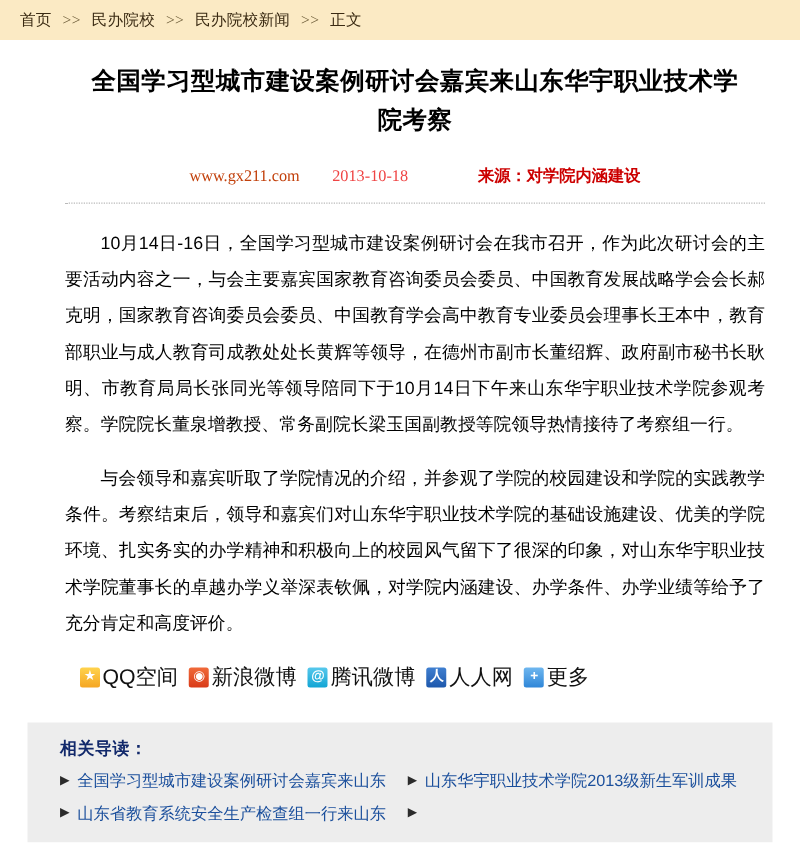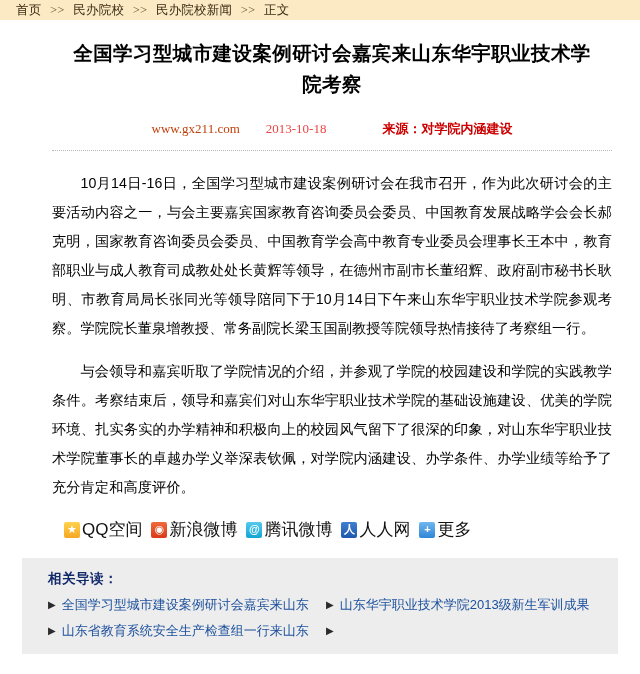--- a/index.html
+++ b/index.html
@@ -11,21 +11,21 @@
     height: 674px;
     background: #ffffff;
     font-family: "Liberation Sans", "DejaVu Sans", sans-serif;
     color: #000000;
     overflow: hidden;
     position: relative;
   }
 
   
   .breadcrumb-band {
-    height: 20px;
+    height: 32px;
     background: #fbeac4;
     display: flex;
     align-items: center;
     padding-left: 16px;
     box-sizing: border-box;
   }
   .breadcrumb {
     font-size: 12.5px;
     color: #3a2a12;
     letter-spacing: 0.2px;
@@ -140,21 +140,21 @@
   .ico-tqq   { background: linear-gradient(#57c8ec, #12a5d4); }
   .ico-renren{ background: linear-gradient(#3f7fd0, #1e58ac); }
   .ico-more  { background: linear-gradient(#6fb7ef, #2f86d8); }
   .share-label { font-size: 17px; color: #111; }
 
   
   .related {
     position: absolute;
     left: 22px;
     right: 22px;
-    bottom: 20px;
+    bottom: 0;
     background: #ededed;
     padding: 12px 0 14px 0;
     box-sizing: border-box;
   }
   .related-title {
     color: #12296b;
     font-weight: bold;
     font-size: 13.5px;
     margin: 0 0 8px 26px;
     letter-spacing: 0.5px;

